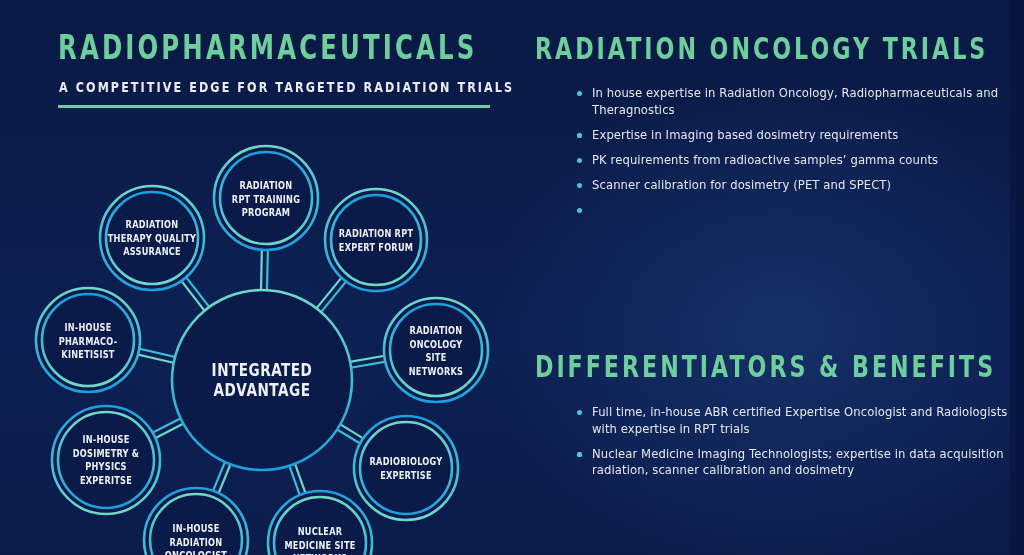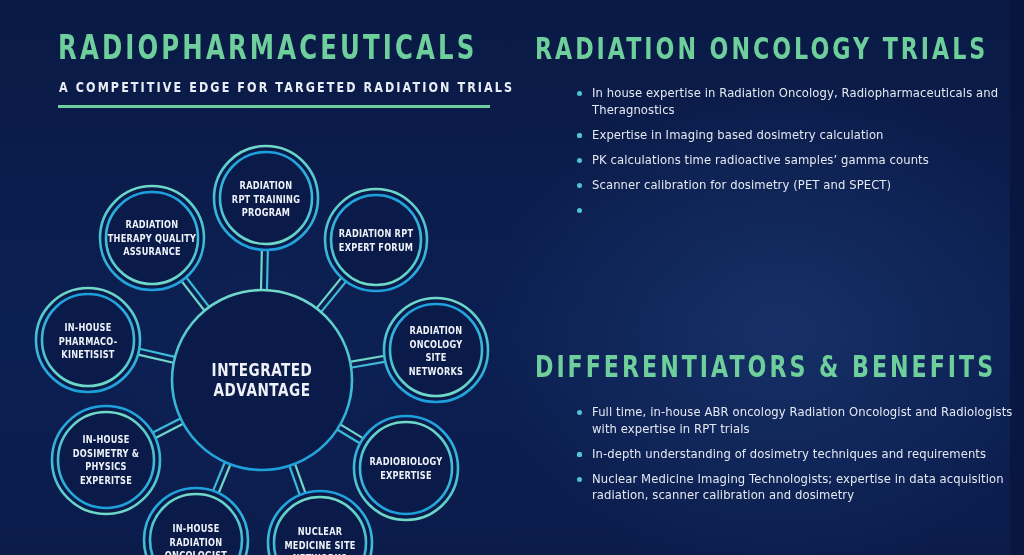--- a/index.html
+++ b/index.html
@@ -167,26 +167,25 @@
     <div class="node-label" style="left:152px; top:238px;">RADIATION
 THERAPY QUALITY
 ASSURANCE</div>
   </div>
 </div>
 
 <div class="section-title" style="top:34px;">RADIATION ONCOLOGY TRIALS</div>
 <ul class="bullets" style="top:69px;">
   <li class="bullet"><span class="dot"></span><span>In house expertise in Radiation Oncology, Radiopharmaceuticals and Theragnostics</span></li>
   <li class="bullet"><span class="dot"></span></li>
-  <li class="bullet"><span class="dot"></span><span>Expertise in Imaging based dosimetry calculation</span></li>
-  <li class="bullet"><span class="dot"></span><span>PK calculations time radioactive samples’ gamma counts</span></li>
+  <li class="bullet"><span class="dot"></span><span>Expertise in Imaging based dosimetry requirements</span></li>
+  <li class="bullet"><span class="dot"></span><span>PK requirements from radioactive samples’ gamma counts</span></li>
   <li class="bullet"><span class="dot"></span><span>Scanner calibration for dosimetry (PET and SPECT)</span></li>
   <li class="bullet"><span class="dot"></span></li>
 </ul>
 
 <div class="section-title" style="top:352px;">DIFFERENTIATORS &amp; BENEFITS</div>
 <ul class="bullets" style="top:388px;">
-  <li class="bullet"><span class="dot"></span><span>Full time, in-house ABR oncology Radiation Oncologist and Radiologists with expertise in RPT trials</span></li>
+  <li class="bullet"><span class="dot"></span><span>Full time, in-house ABR certified Expertise Oncologist and Radiologists with expertise in RPT trials</span></li>
   <li class="bullet"><span class="dot"></span></li>
   <li class="bullet"><span class="dot"></span></li>
-  <li class="bullet"><span class="dot"></span><span>In-depth understanding of dosimetry techniques and requirements</span></li>
   <li class="bullet"><span class="dot"></span><span>Nuclear Medicine Imaging Technologists; expertise in data acquisition radiation, scanner calibration and dosimetry</span></li>
 </ul>
 
 </body></html>

